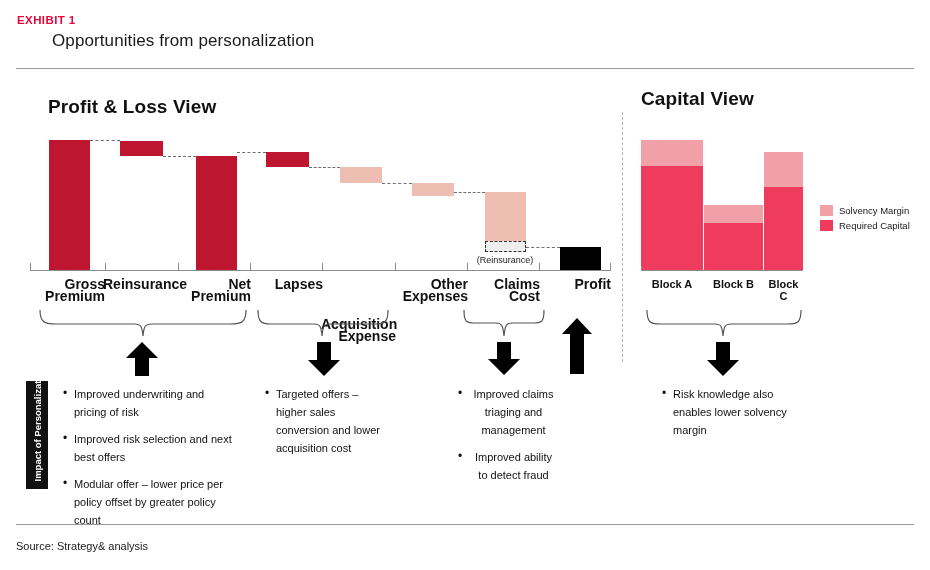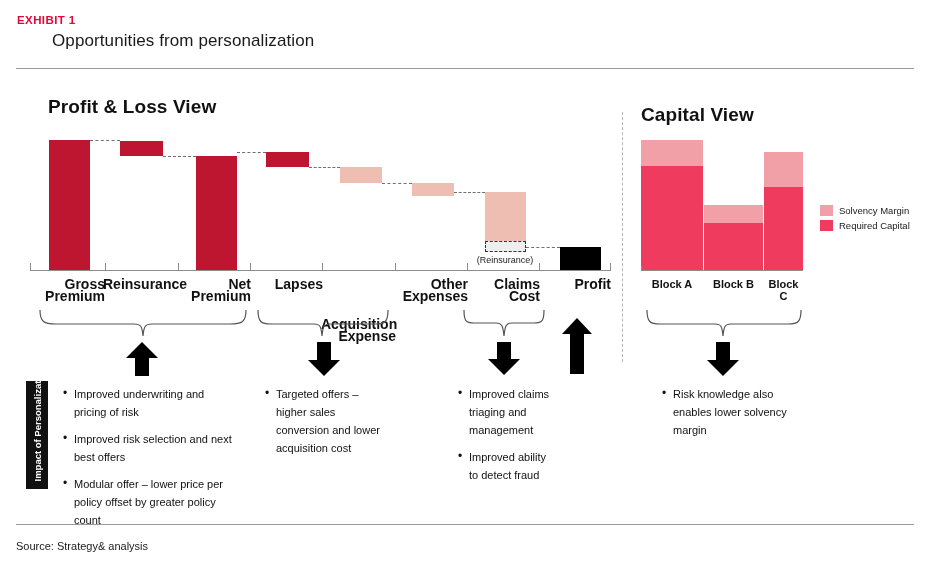--- a/index.html
+++ b/index.html
@@ -66,21 +66,21 @@
 
   
   .section-title {
     position: absolute;
     font-size: 19px;
     font-weight: bold;
     color: #111;
     letter-spacing: 0.1px;
   }
   #pl-title { left: 48px; top: 96px; }
-  #cap-title { left: 641px; top: 104px; text-align: center; }
+  #cap-title { left: 641px; top: 88px; text-align: center; }
 
   
   .v-divider {
     position: absolute;
     left: 622px;
     top: 112px;
     width: 0;
     height: 250px;
     border-left: 1px dashed #b5b5b5;
   }
@@ -215,21 +215,21 @@
   }
   .bullets li:before {
     content: "\2022";
     position: absolute;
     left: 0;
     top: -1px;
     font-size: 12px;
   }
   #bul-1 { left: 63px; top: 385px; width: 170px; }
   #bul-2 { left: 265px; top: 385px; width: 125px; }
-  #bul-3 { left: 458px; top: 385px; width: 100px; }
+  #bul-3 { left: 458px; top: 385px; width: 100px; text-align: center; }
   #bul-4 { left: 662px; top: 385px; width: 140px; }
 </style>
 </head>
 <body>
 
 <div class="page">
 
   <div class="exhibit-label">EXHIBIT 1</div>
   <div class="exhibit-title">Opportunities from personalization</div>
   <div class="rule-top"></div>

